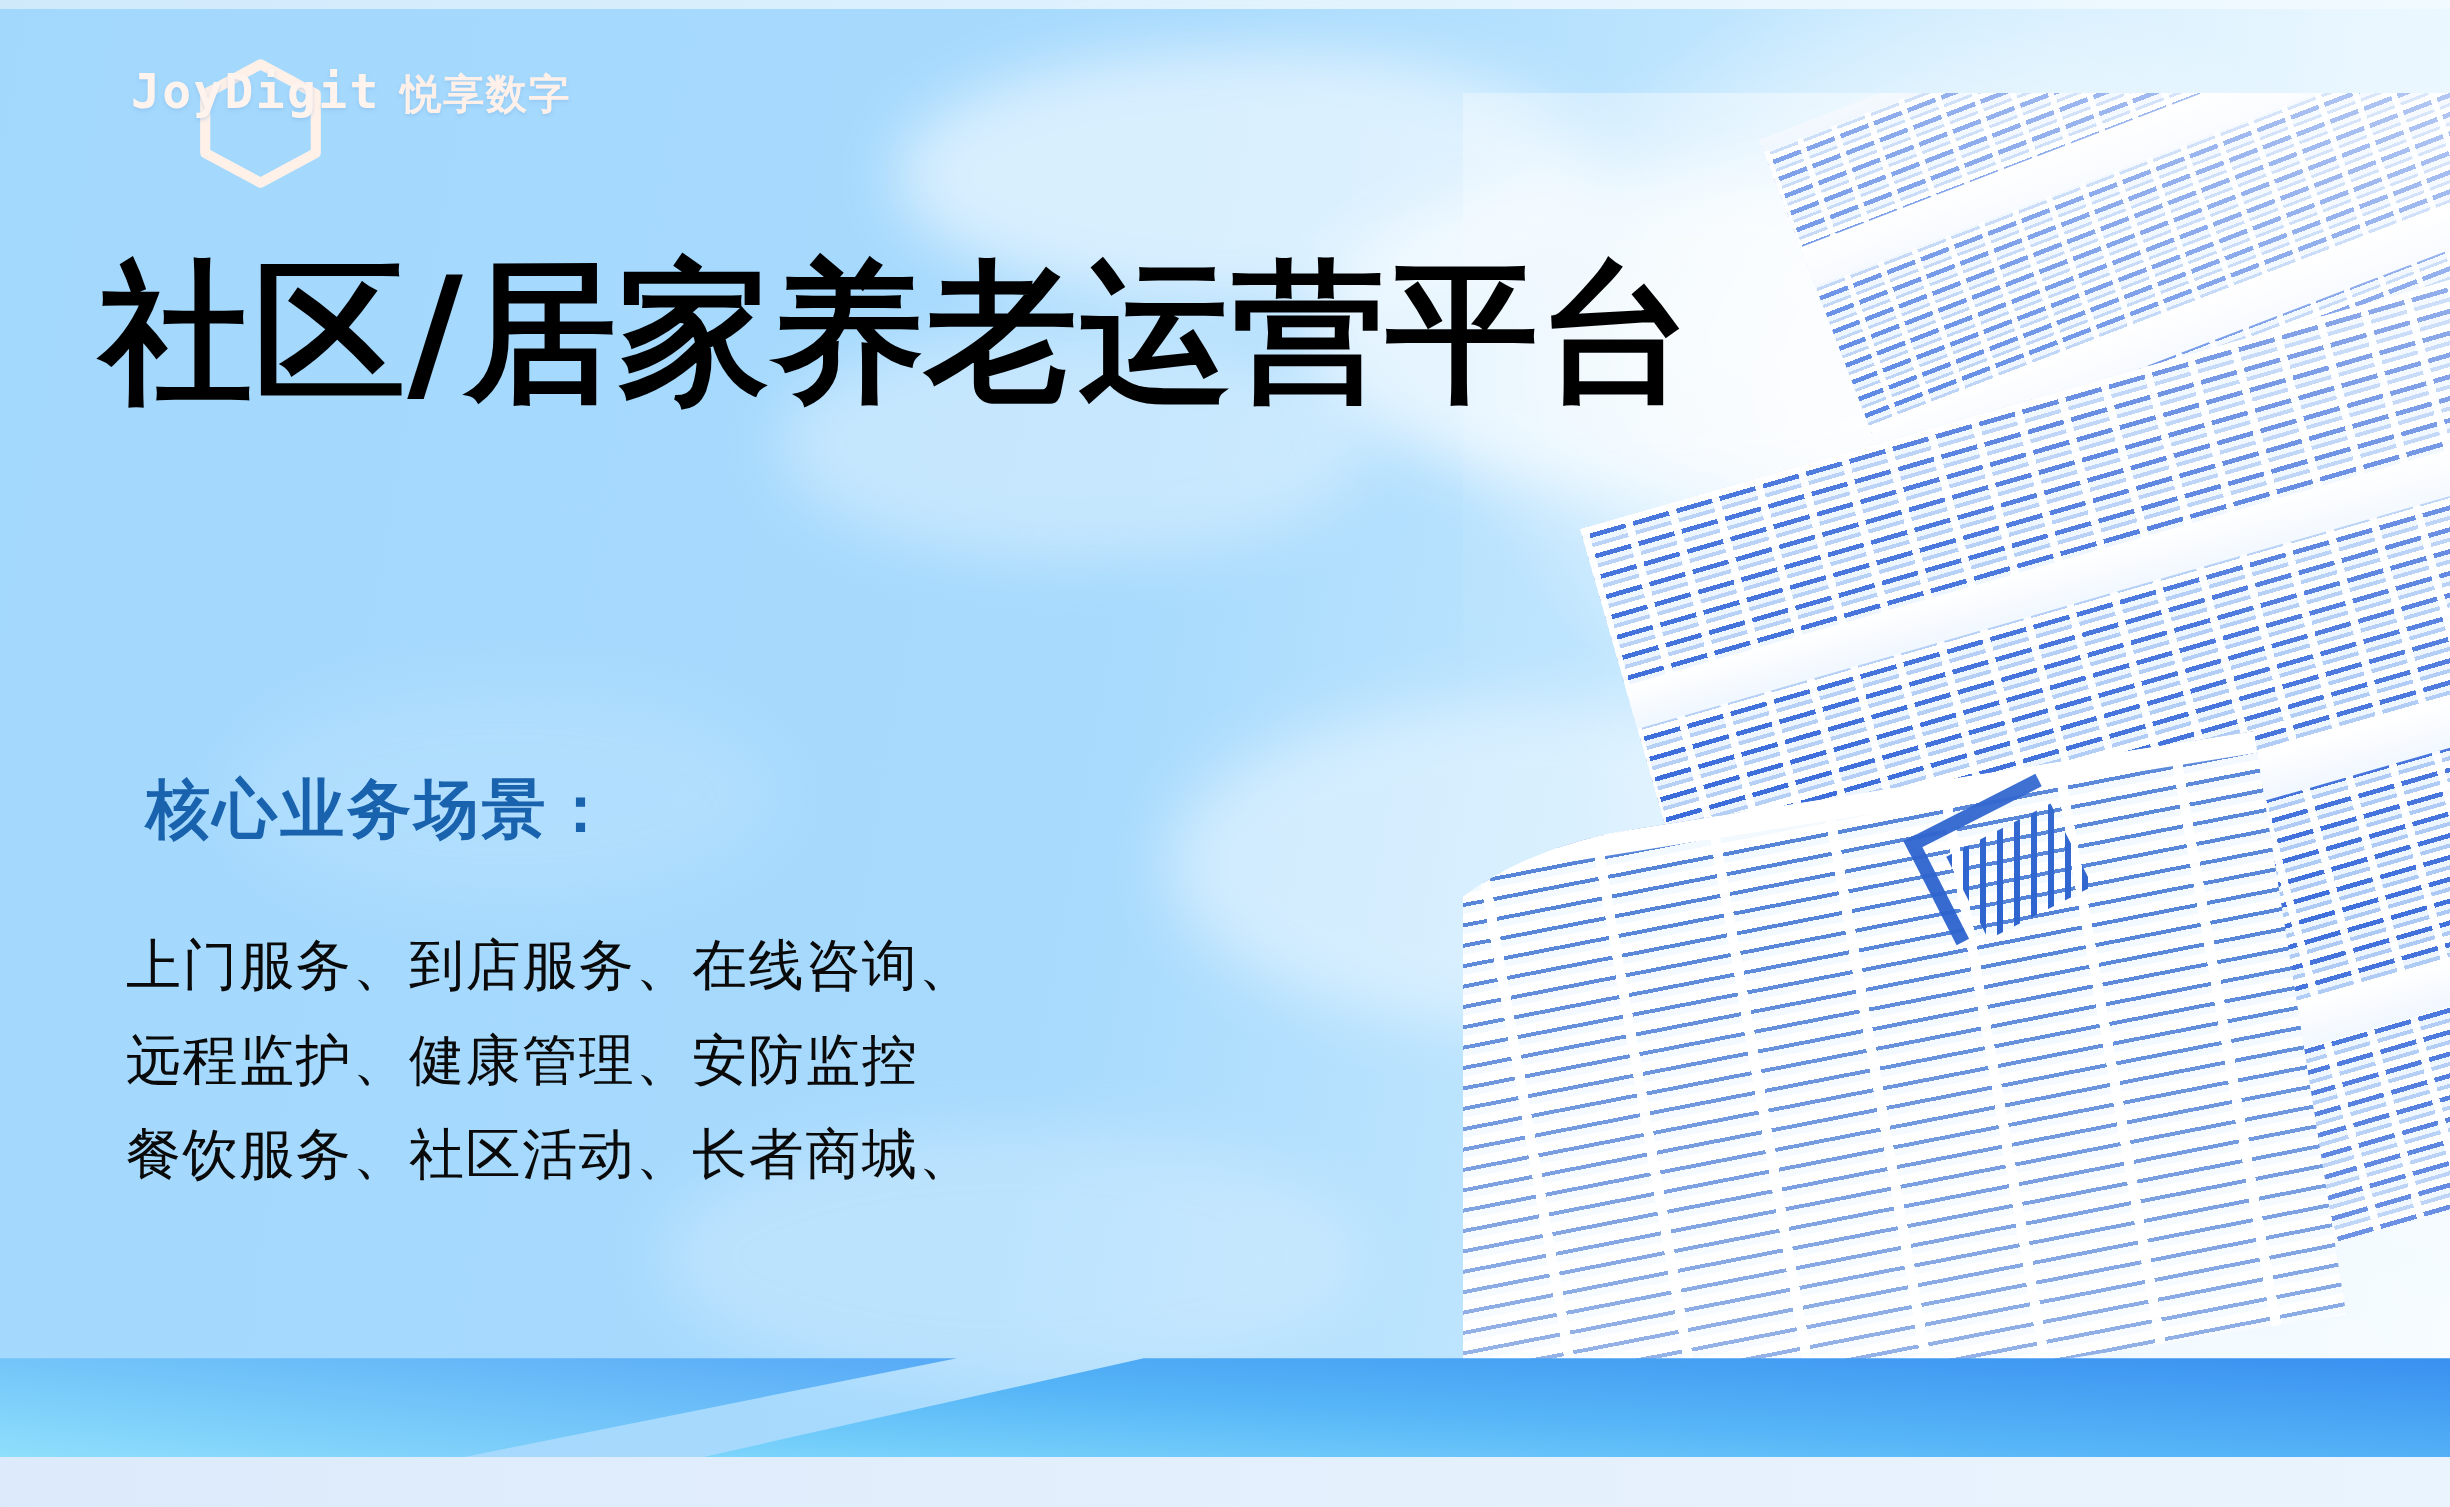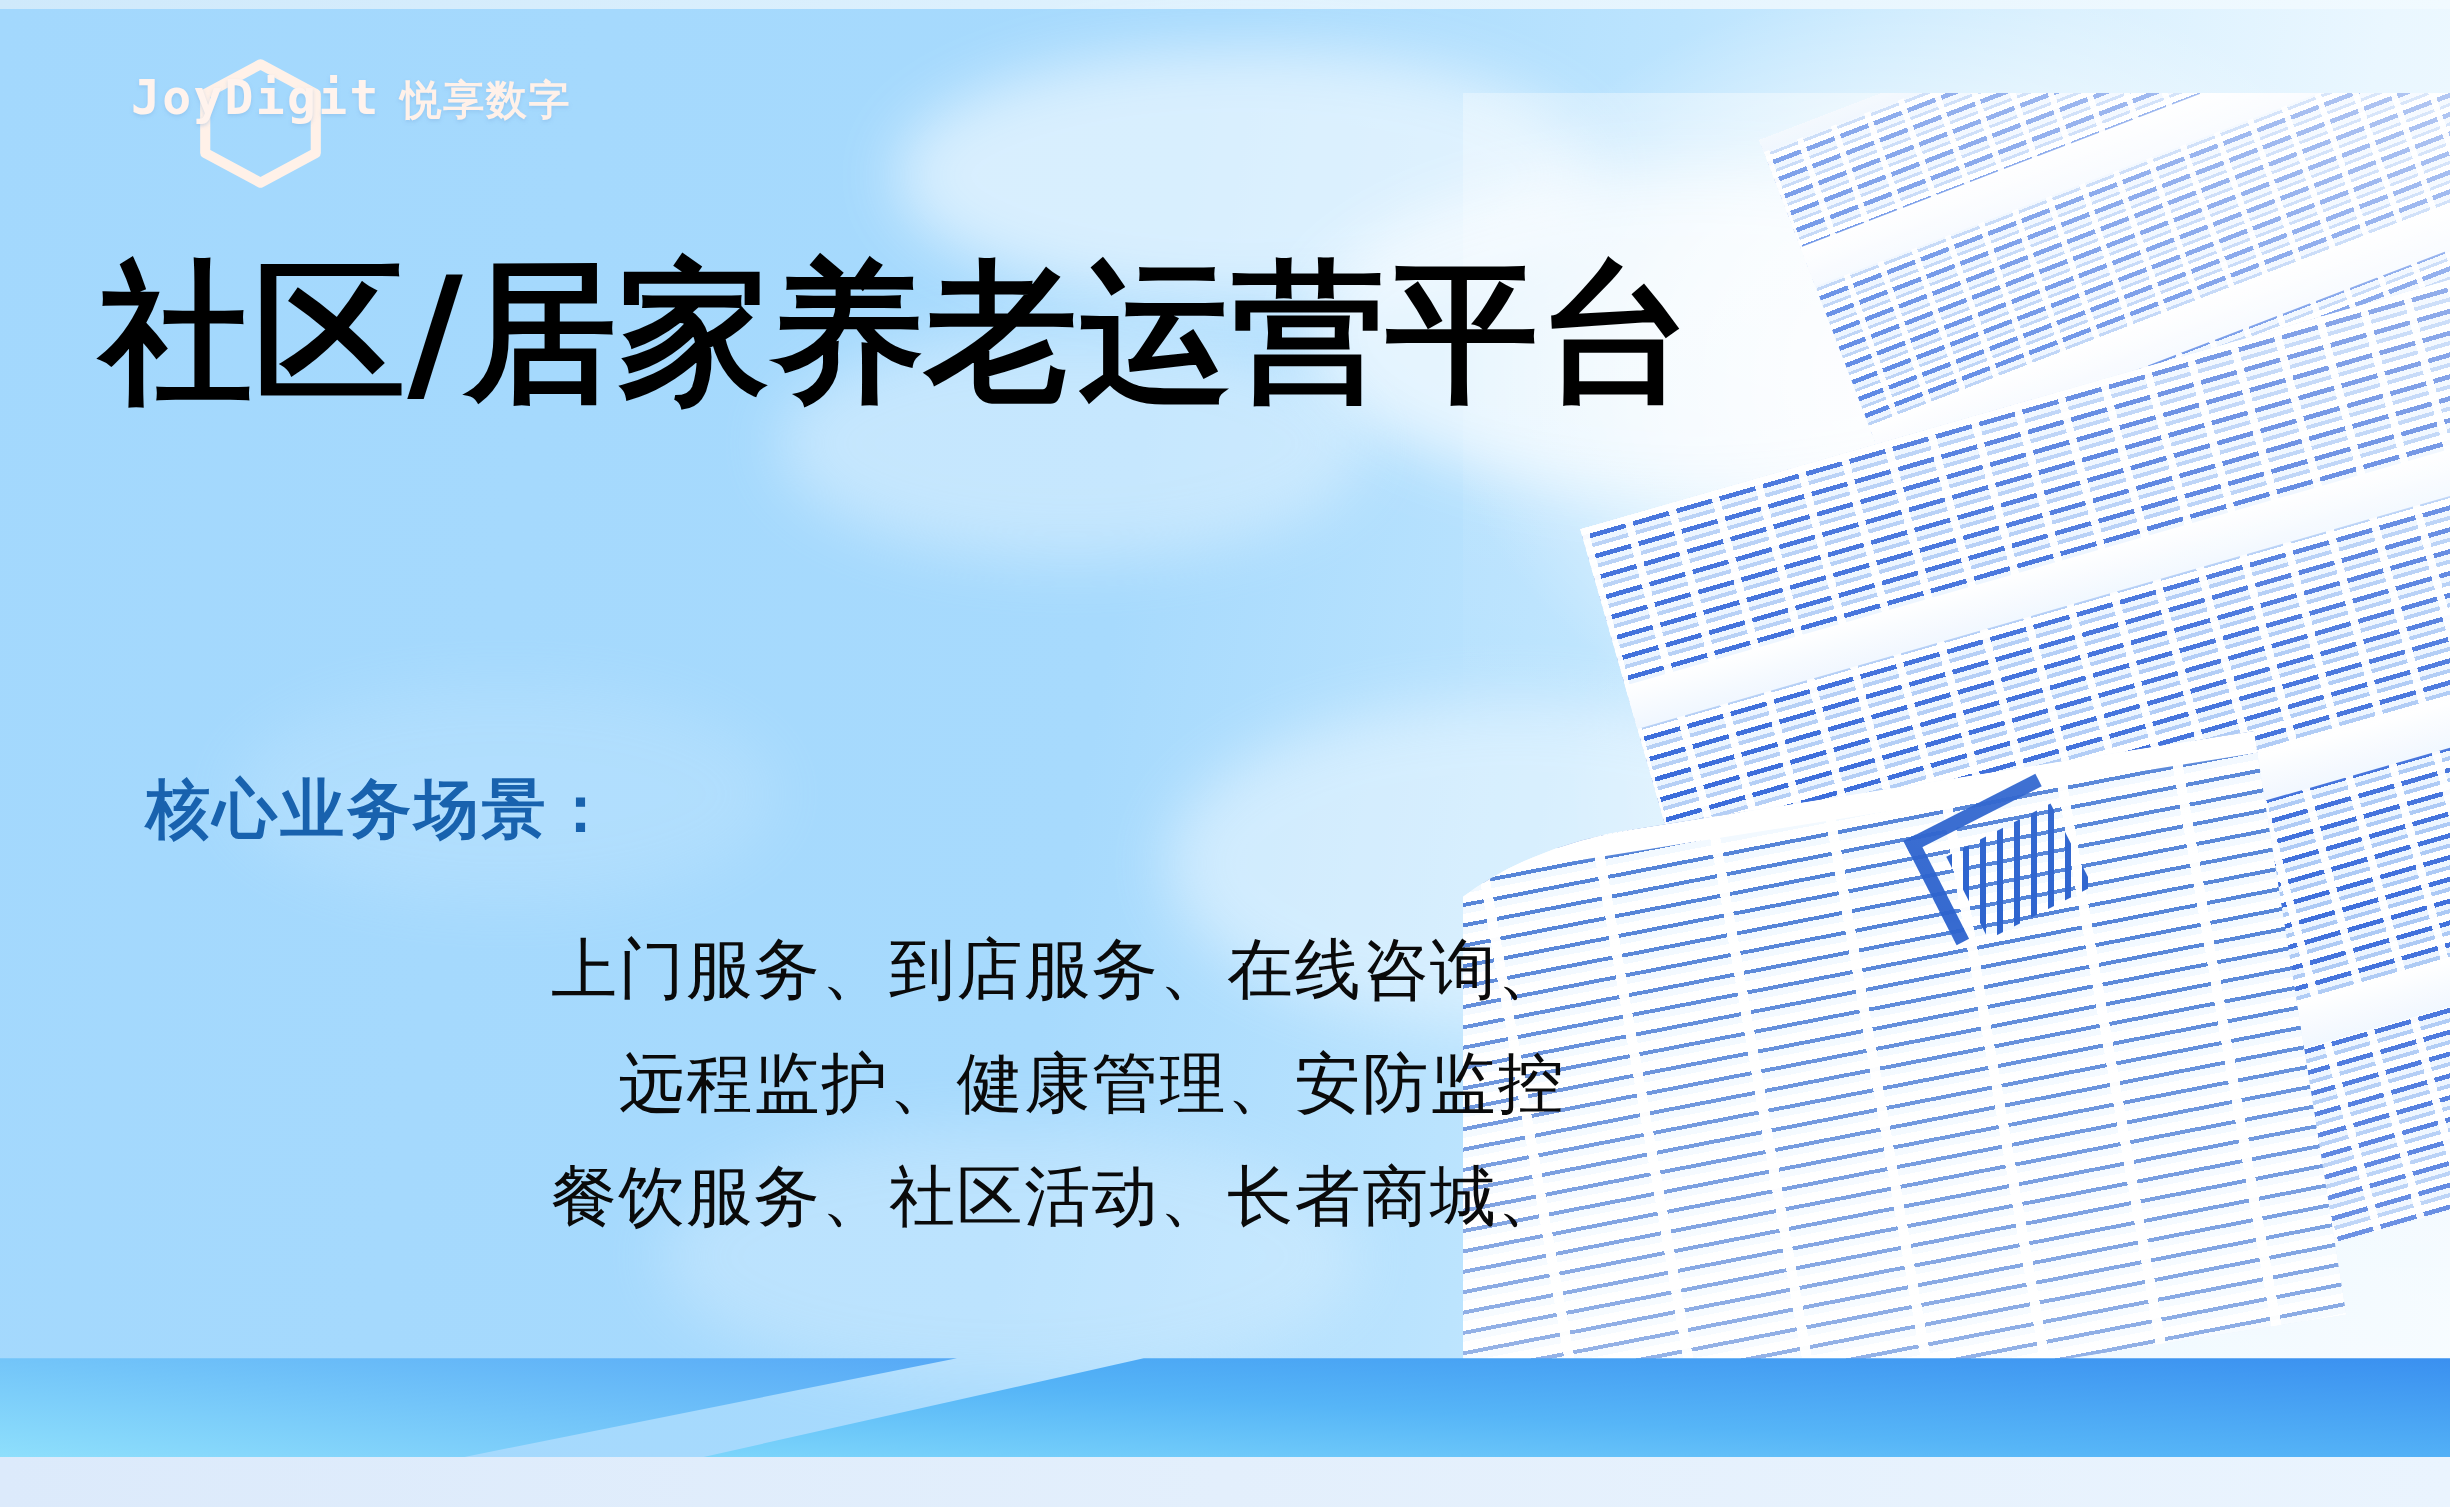--- a/index.html
+++ b/index.html
@@ -195,21 +195,21 @@
   .logo {
     position:absolute; left:131px; top:30px;
     width:560px; height:132px;
   }
   .logo-hex {
     position:absolute; left:68px; top:28px;
     width:123px; height:131px;
   }
   .logo-hex svg { width:100%; height:100%; display:block; }
   .logo-text {
-    position:absolute; left:0; top:39px;
+    position:absolute; left:0; top:33px;
     display:flex; align-items:baseline; gap:20px;
     white-space:nowrap;
   }
   .logo-en {
     font-family:"DejaVu Sans Mono", monospace;
     font-size:48px;
     font-weight:700;
     letter-spacing:2.3px;
     color:#FFF3ED;
     text-shadow:0 1.6px 3.9px rgba(120,170,220,0.35);
@@ -245,28 +245,27 @@
     letter-spacing:3.1px;
     white-space:nowrap;
   }
 
   
   .scenes {
     position:absolute; left:126px; top:918px;
     width:1439px;
   }
   .scene-line {
-    font-family:Liberation Mono, monospace;
-    font-size:66px;
+    font-family:Liberation Sans, sans-serif;
+    font-size:55px;
     font-weight:400;
     color:#0A0A0A;
     line-height:1.72;
     letter-spacing:1.6px;
     white-space:nowrap;
-    text-align:right;
   }
 
   
   .ribbon { position:absolute; left:0; bottom:0; width:2450px; height:195px; }
   .ribbon svg { width:100%; height:100%; display:block; }
 
   .bottom-strip {
     position:absolute; left:0; bottom:0; width:2450px; height:51px;
     background:linear-gradient(90deg,#DCEAFB 0%,#E3EFFC 50%,#EAF4FE 100%);
   }

